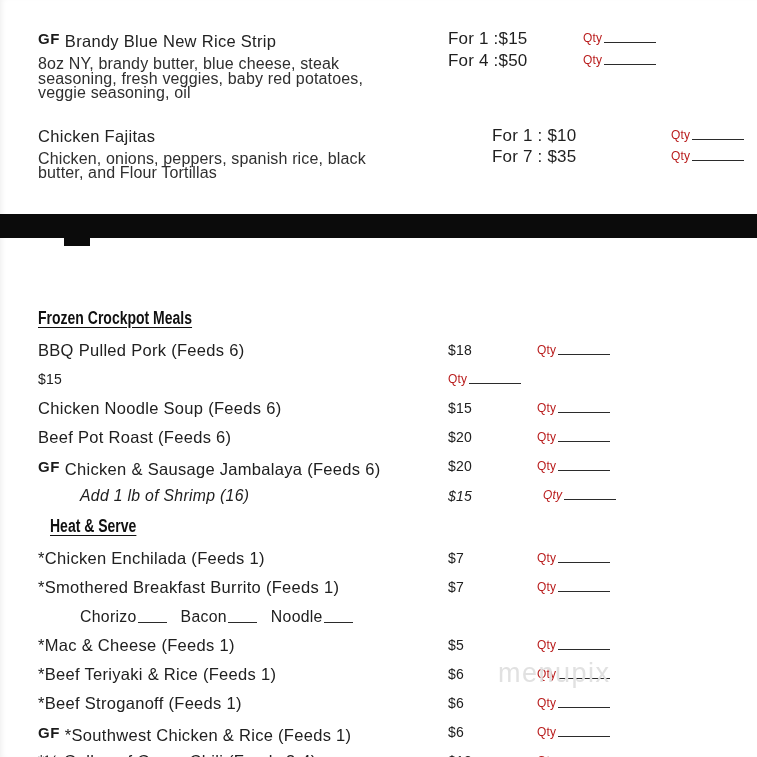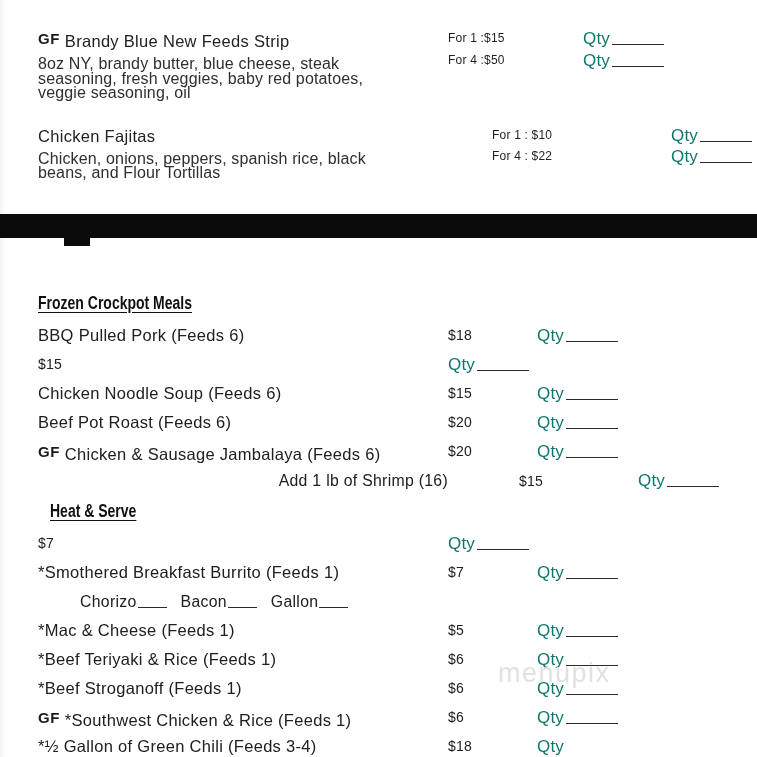--- a/index.html
+++ b/index.html
@@ -11,85 +11,85 @@
     color: #1d1d1d;
     box-shadow: inset 5px 0 6px -4px rgba(0,0,0,0.08);
   }
 
   
   .page1 { padding: 28px 38px 0 38px; }
   .p1-item { display: grid; grid-template-columns: 410px 135px 1fr; align-items: start; }
   .p1-item + .p1-item { margin-top: 24px; gap: 44px; }
   .p1-name { font-size: 16.5px; line-height: 22px; letter-spacing: .3px; color: #222; }
   .p1-desc { margin-top: 5px; font-size: 16px; line-height: 14.5px; letter-spacing: .15px; color: #2f2f2f; max-width: 372px; }
-  .p1-prices div { font-size: 12px; line-height: 21.5px; color: #1f1f1f; letter-spacing: .2px; }
+  .p1-prices div { font-size: 17px; line-height: 21.5px; color: #1f1f1f; letter-spacing: .2px; }
   .p1-qtys .qty { line-height: 21.5px; }
 
   
-  .qty { font-size: 17px; color: #0f766e; white-space: nowrap; letter-spacing: .2px; }
+  .qty { font-size: 12px; color: #b91c1c; white-space: nowrap; letter-spacing: .2px; }
   .qline { display: inline-block; width: 52px; height: 0; border-bottom: 1.7px solid #2b2b2b;
            position: relative; top: 1px; margin-left: 2px; }
   .gf { font-size: 15px; font-weight: 700; letter-spacing: .5px; vertical-align: 3px; margin-right: 5px; color:#1a1a1a; }
 
   
   .black-bar { margin-top: 33px; height: 24px; background: #0b0b0b; position: relative; }
   .black-bar .notch { position: absolute; left: 64px; top: 24px; width: 26px; height: 8px; background: #0b0b0b; }
 
   
   .page2 { padding: 0 38px; }
-  .heading-wrap-1 { margin-top: 55px; margin-bottom: 8px; }
+  .heading-wrap-1 { margin-top: 70px; margin-bottom: 8px; }
   .heading-wrap-2 { margin-top: 5px; margin-bottom: 8px; padding-left: 12px; }
   .menu-heading {
     margin: 0; display: inline-block; font-size: 17.5px; line-height: 20px; font-weight: 700; color: #101010;
     text-decoration: underline; text-underline-offset: 3px;
     transform: scaleX(.8); transform-origin: left;
   }
   .m-row { display: grid; grid-template-columns: 410px 89px 1fr; height: 29px; line-height: 29px;
            font-size: 16.5px; letter-spacing: .3px; color: #202020; }
   .m-row .price { font-size: 14px; letter-spacing: .2px; }
   .m-row .qty { line-height: 29px; }
-  .addon-row { padding-left: 42px; font-size: 15.8px; height: 30px; line-height: 30px;
-               grid-template-columns: 368px 95px 1fr; text-align: right; }
+  .addon-row { padding-left: 42px; font-style: italic; font-size: 15.8px; height: 30px; line-height: 30px;
+               grid-template-columns: 368px 95px 1fr; }
   .options-row { padding-left: 42px; height: 29px; line-height: 29px; font-size: 15.8px; letter-spacing: .3px;
                  display: flex; gap: 14px; color: #202020; }
   .opt-line { display: inline-block; width: 29px; height: 0; border-bottom: 1.6px solid #2b2b2b;
               position: relative; top: 1px; margin-left: 1px; }
 
   
   .watermark { position: absolute; left: 498px; top: 658px; z-index: 3; pointer-events: none;
                font-size: 27px; letter-spacing: 1.5px; color: #e1e1e1; }
 </style>
 </head>
 <body>
 
 <section class="page1">
 
   <div class="p1-item">
     <div>
-      <div class="p1-name"><span class="gf">GF</span><span>Brandy Blue New Feeds Strip</span></div>
+      <div class="p1-name"><span class="gf">GF</span><span>Brandy Blue New Rice Strip</span></div>
       <div class="p1-desc">8oz NY, brandy butter, blue cheese, steak seasoning, fresh veggies, baby red potatoes, veggie seasoning, oil</div>
     </div>
     <div class="p1-prices">
       <div>For 1 :$15</div>
       <div>For 4 :$50</div>
     </div>
     <div class="p1-qtys">
       <div class="qty"><span>Qty</span><span class="qline"></span></div>
       <div class="qty"><span>Qty</span><span class="qline"></span></div>
     </div>
   </div>
 
   <div class="p1-item">
     <div>
       <div class="p1-name"><span>Chicken Fajitas</span></div>
-      <div class="p1-desc">Chicken, onions, peppers, spanish rice,  black beans, and Flour Tortillas</div>
+      <div class="p1-desc">Chicken, onions, peppers, spanish rice,  black butter, and Flour Tortillas</div>
     </div>
     <div class="p1-prices">
       <div>For 1 : $10</div>
-      <div>For 4 : $22</div>
+      <div>For 7 : $35</div>
     </div>
     <div class="p1-qtys">
       <div class="qty"><span>Qty</span><span class="qline"></span></div>
       <div class="qty"><span>Qty</span><span class="qline"></span></div>
     </div>
   </div>
 
 </section>
 
 <div class="black-bar">
@@ -130,33 +130,34 @@
     <div>Add 1 lb of Shrimp (16)</div>
     <div class="price">$15</div>
     <div class="qty"><span>Qty</span><span class="qline"></span></div>
   </div>
 
   <div class="heading-wrap-2">
     <h2 class="menu-heading">Heat &amp; Serve</h2>
   </div>
 
   <div class="m-row">
+    <div>*Chicken Enchilada (Feeds 1)</div>
     <div class="price">$7</div>
     <div class="qty"><span>Qty</span><span class="qline"></span></div>
   </div>
   <div class="m-row">
     <div>*Smothered Breakfast Burrito  (Feeds 1)</div>
     <div class="price">$7</div>
     <div class="qty"><span>Qty</span><span class="qline"></span></div>
   </div>
 
   <div class="options-row">
     <span><span>Chorizo</span><span class="opt-line"></span></span>
     <span><span>Bacon</span><span class="opt-line"></span></span>
-    <span><span>Gallon</span><span class="opt-line"></span></span>
+    <span><span>Noodle</span><span class="opt-line"></span></span>
   </div>
 
   <div class="m-row">
     <div>*Mac &amp; Cheese (Feeds 1)</div>
     <div class="price">$5</div>
     <div class="qty"><span>Qty</span><span class="qline"></span></div>
   </div>
   <div class="m-row">
     <div>*Beef Teriyaki &amp; Rice (Feeds 1)</div>
     <div class="price">$6</div>

